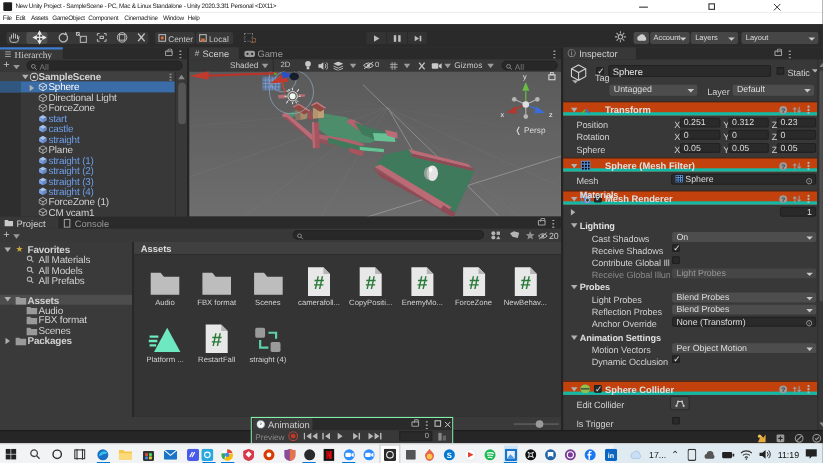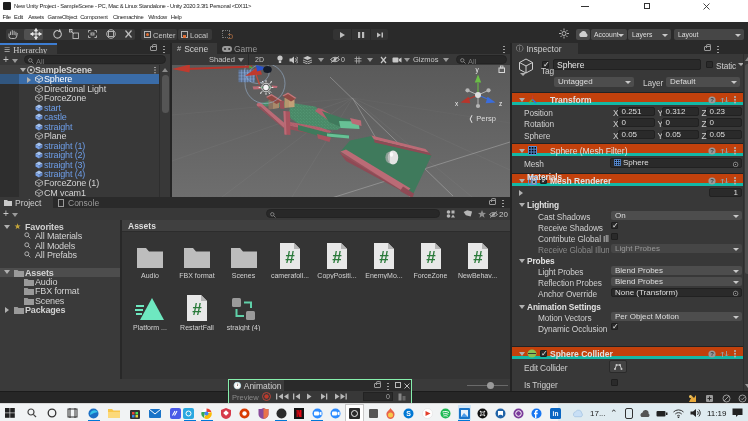--- a/index.html
+++ b/index.html
@@ -725,21 +725,21 @@
       <div class="field" style="left:149.5px;top:75.6px;width:37.5px;height:9px;">0.05</div>
       <span class="lbl" style="left:189.5px;top:76.6px;">Z</span>
       <div class="field" style="left:193.5px;top:75.6px;width:36.5px;height:9px;">0.05</div>
       <div class="hdr" style="top:89px;height:13px;">
         <span style="position:absolute;left:7px;top:4.5px;width:0;height:0;border-left:3.5px solid transparent;border-right:3.5px solid transparent;border-top:4px solid #b0b0b0;"></span>
         <svg style="position:absolute;left:16px;top:2px;" width="9" height="9" viewBox="0 0 9 9">
           <g stroke="#5a8fd8" stroke-width="1">
             <path d="M0.5 0.5 h8 v8 h-8 Z M0.5 3.2 h8 M0.5 6 h8 M3.2 0.5 v8 M6 0.5 v8"></path>
           </g>
         </svg>
-        <span style="position:absolute;left:38px;top:2px;color:#e0e0e0;font-size:8.5px;font-weight:normal;">Sphere (Mesh Filter)</span>
+        <span style="position:absolute;left:38px;top:2px;color:#e0e0e0;font-size:8.5px;font-weight:bold;">Sphere (Mesh Filter)</span>
         <svg style="position:absolute;left:196px;top:2.5px;" width="8" height="8" viewBox="0 0 8 8">
           <circle cx="4" cy="4" r="3.6" fill="#9a9a9a"></circle>
           <text x="4" y="6.3" font-size="6" fill="#383838" text-anchor="middle" font-family="Liberation Sans" font-weight="bold">?</text>
         </svg>
         <svg style="position:absolute;left:208px;top:2.5px;" width="9" height="8" viewBox="0 0 9 8">
           <g stroke="#9a9a9a" stroke-width="1" fill="none">
             <path d="M2.5 7 L2.5 2 M1 3.5 L2.5 2 L4 3.5"></path>
             <path d="M6.5 1 L6.5 6 M5 4.5 L6.5 6 L8 4.5"></path>
           </g>
         </svg>

